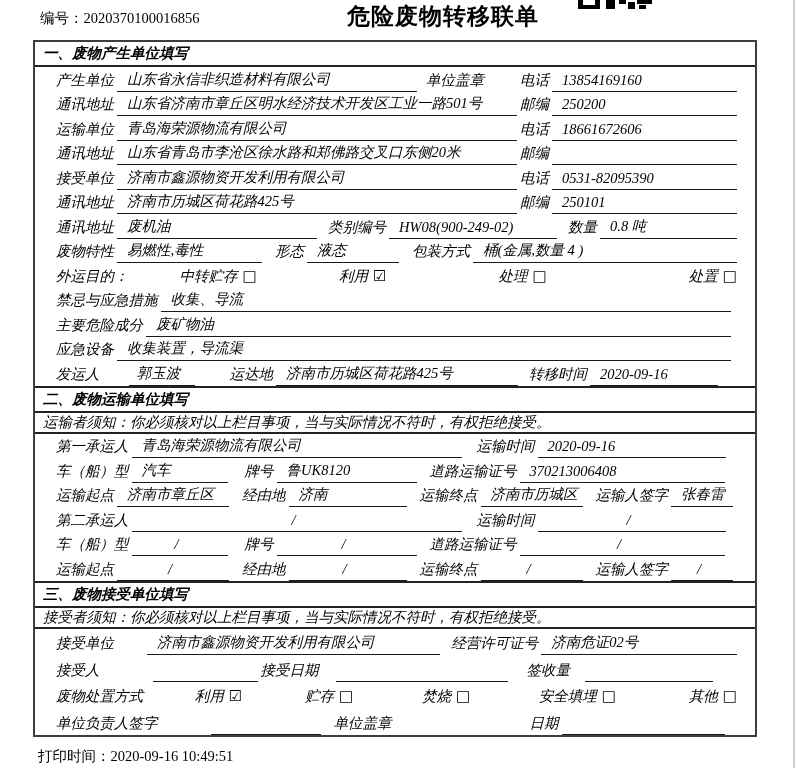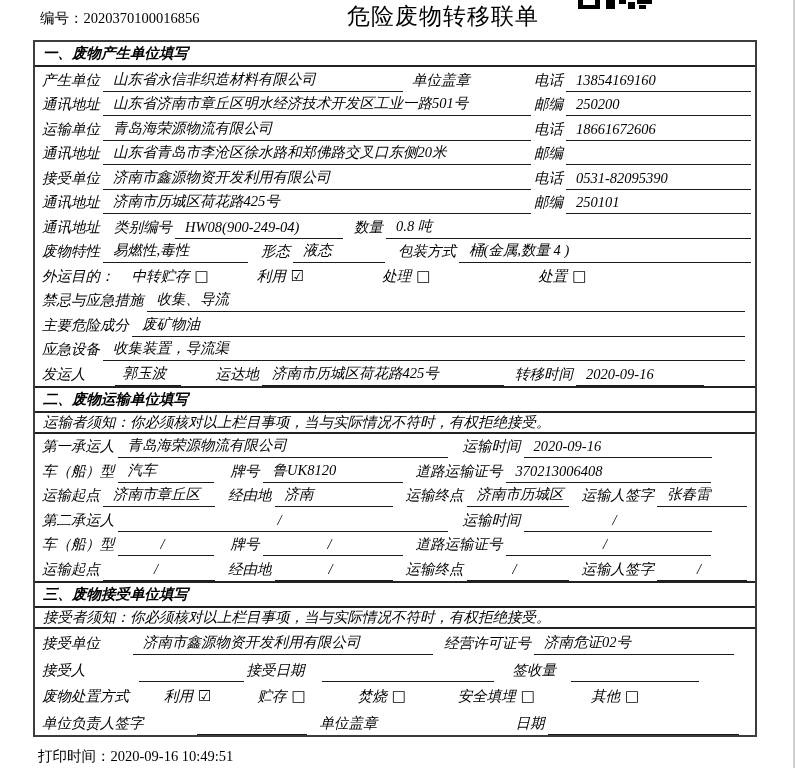--- a/index.html
+++ b/index.html
@@ -8,42 +8,43 @@
     width:796px; height:768px; background:#ffffff; color:#000;
     font-family:"Liberation Serif","DejaVu Serif",serif;
     position:relative; overflow:hidden;
   }
   .page { position:relative; width:796px; height:768px; background:#fff; }
   .page-edge { position:absolute; right:1px; top:0; width:2px; height:768px; background:#cfcfcf; }
 
   .serial { position:absolute; left:40px; top:9px; font-size:14.5px; white-space:nowrap; }
   .doc-title {
     position:absolute; left:90px; right:0; top:1px; text-align:center;
-    font-size:23px; font-weight:normal; letter-spacing:1px;
+    font-size:23px; font-weight:bold; letter-spacing:1px;
     font-family:"Liberation Sans","DejaVu Sans",sans-serif;
   }
   .qr { position:absolute; left:578px; top:0; }
 
   .form {
     position:absolute; left:33px; top:40px; width:724px;
     border:2px solid #3d3d3d; background:#fff;font-style:italic;
   }
   .sec-hdr {
     display:flex; align-items:center; height:25px; padding:0 8px;
     font-family:"Liberation Sans","DejaVu Sans",sans-serif;
     font-weight:bold; font-size:14.5px; border-bottom:2px solid #222;
   }
   .sec-border-top { border-top:2px solid #222; }
   .note {
     display:flex; align-items:center; height:21px; padding:0 8px;
     font-size:14.5px; border-bottom:2px solid #222; white-space:nowrap;
   }
   .row {
-    display:flex; align-items:flex-end; height:24.5px; padding:0 4px;
+    display:flex; align-items:flex-end; height:24.5px; padding:0 18px;
     font-size:14.5px;
+    justify-content:space-between;
   }
   .s3 .row { height:26.5px; }
   .lbl { white-space:nowrap; padding:0 3px 2px 3px; }
   .val {
     border-bottom:1.5px solid #1a1a1a; white-space:nowrap;
     padding:0 6px 2px 10px; overflow:hidden; min-height:18px;
   }
   .grow { flex:1 1 auto; }
   .sp { flex:1 1 auto; }
   .ctr { text-align:center; padding-left:0; }
@@ -118,22 +119,23 @@
 
       <div class="row">
         <span class="lbl">通讯地址</span>
         <span class="val grow">济南市历城区荷花路425号</span>
         <span class="lbl">邮编</span>
         <span class="val" style="width:185px">250101</span>
       </div>
 
       <div class="row">
         <span class="lbl">通讯地址</span>
+        <span class="val" style="width:200px">废机油</span>
         <span class="lbl" style="margin-left:8px">类别编号</span>
-        <span class="val" style="width:168px">HW08(900-249-04)</span>
+        <span class="val" style="width:168px">HW08(900-249-02)</span>
         <span class="lbl" style="margin-left:8px">数量</span>
         <span class="val grow">0.8 吨</span>
       </div>
 
       <div class="row">
         <span class="lbl">废物特性</span>
         <span class="val" style="width:145px">易燃性,毒性</span>
         <span class="lbl" style="margin-left:10px">形态</span>
         <span class="val" style="width:92px">液态</span>
         <span class="lbl" style="margin-left:10px">包装方式</span>

